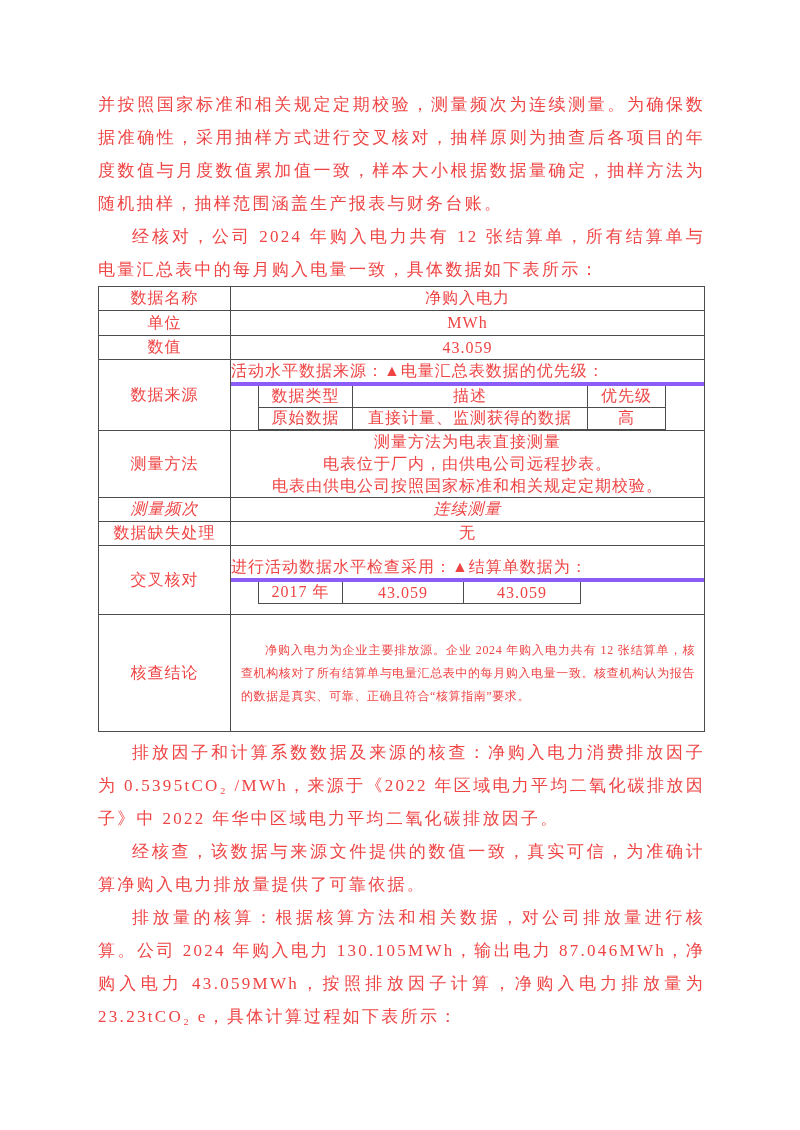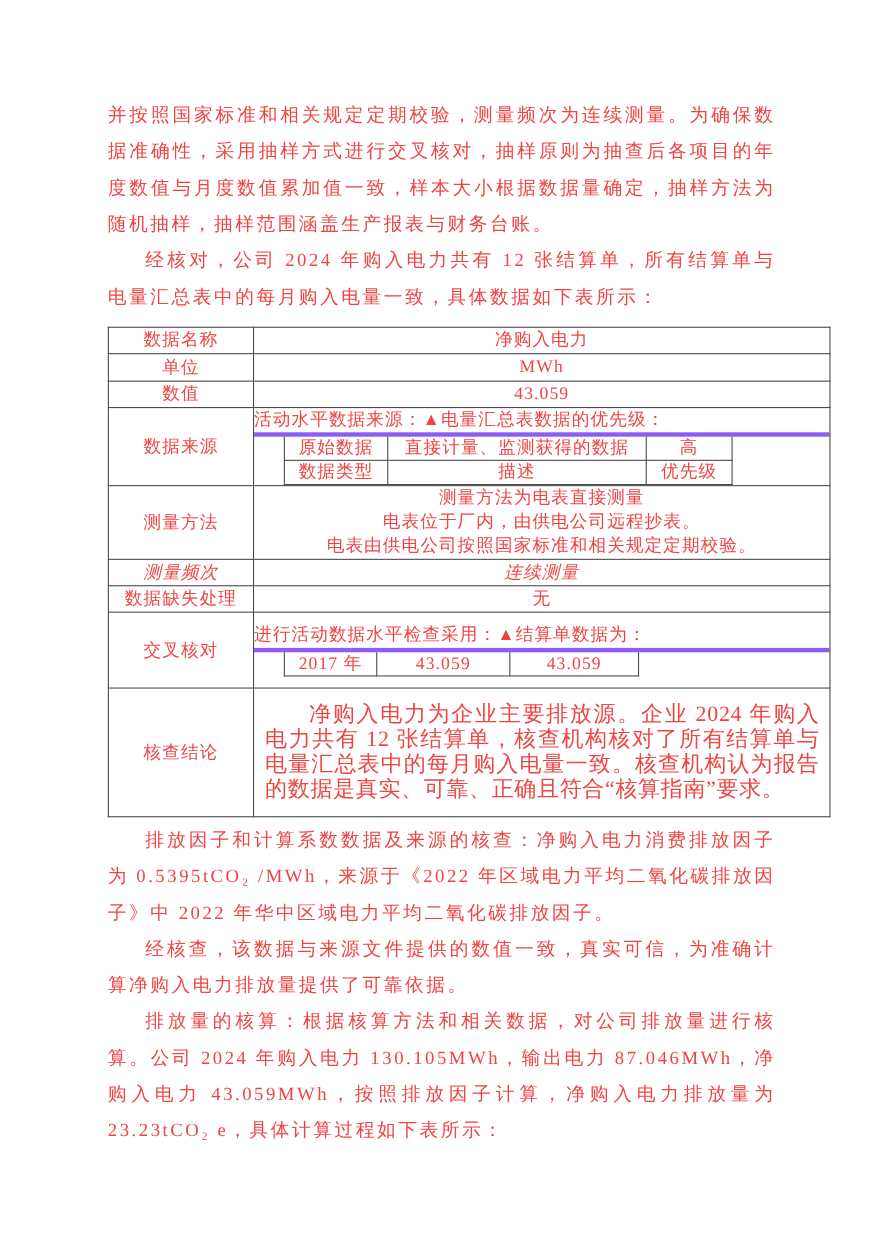--- a/index.html
+++ b/index.html
@@ -22,24 +22,23 @@
     margin: 0;
     font-size: 17px;
     line-height: 33px;
     letter-spacing: 2.3px;
     text-align: justify;
     text-justify: inter-ideograph;
   }
   .para.indent { text-indent: 2em; }
 
   table.main {
-    width: 657px;
+    width: 607px;
     table-layout: fixed;
     border-collapse: collapse;
-    margin-top: 11px;
     margin-bottom: 4px;
     font-size: 16px;
     letter-spacing: 1px;
   }
   table.main td {
     border: 1px solid #4c4c4c;
     padding: 0;
     vertical-align: middle;
   }
   td.lbl { text-align: center; }
@@ -85,21 +84,21 @@
     line-height: 22px;
     text-align: center;
     white-space: nowrap;
     overflow: hidden;
   }
   td.concl { vertical-align: middle; }
   td.concl p {
     margin: 0;
     padding: 0 9px 0 10px;
     text-indent: 2em;
-    font-size: 20px;
+    font-size: 12px;
     line-height: 23px;
     letter-spacing: 0.6px;
     text-align: justify;
     text-justify: inter-ideograph;
   }
 </style>
 </head>
 <body>
 
 <div class="page">
@@ -131,28 +130,28 @@
           <td class="complex">
             <div class="subhead">活动水平数据来源：▲电量汇总表数据的优先级：</div>
             <table class="sub">
               <colgroup>
                   <col style="width:94px">
                   <col style="width:235px">
                   <col style="width:78px">
                 </colgroup>
               <tbody>
                 <tr>
+                  <td>数据类型</td>
+                  <td>描述</td>
+                  <td>优先级</td>
+                </tr>
+                <tr>
                   <td>原始数据</td>
                   <td>直接计量、监测获得的数据</td>
                   <td>高</td>
-                </tr>
-                <tr>
-                  <td>数据类型</td>
-                  <td>描述</td>
-                  <td>优先级</td>
                 </tr>
               </tbody>
             </table>
           </td>
         </tr>
         <tr class="r-meth">
           <td class="lbl">测量方法</td>
           <td class="center3">
             <div>测量方法为电表直接测量</div>
             <div>电表位于厂内，由供电公司远程抄表。</div>

